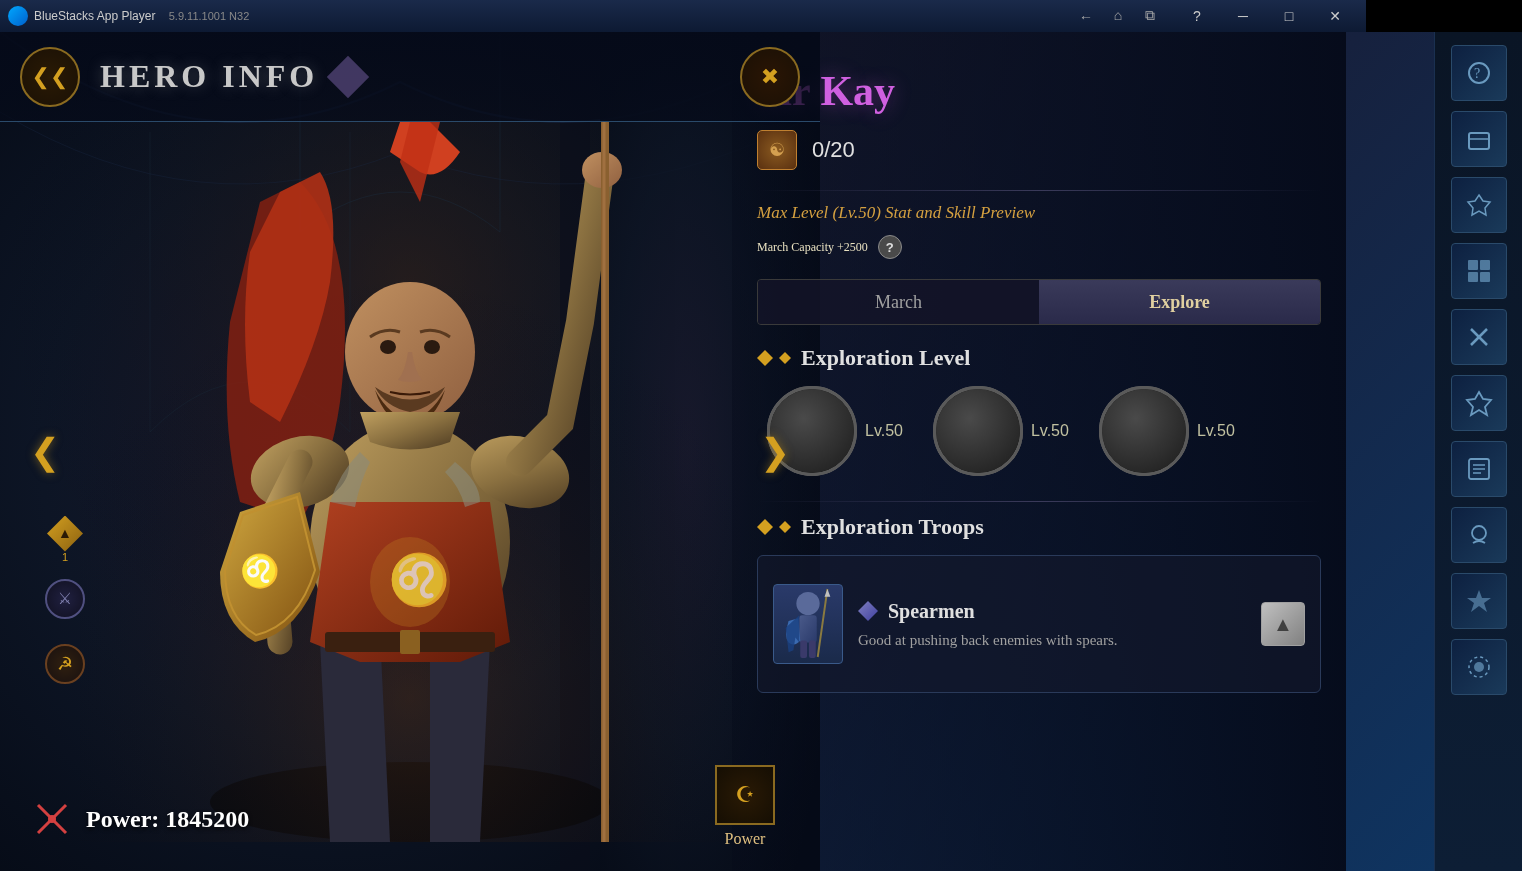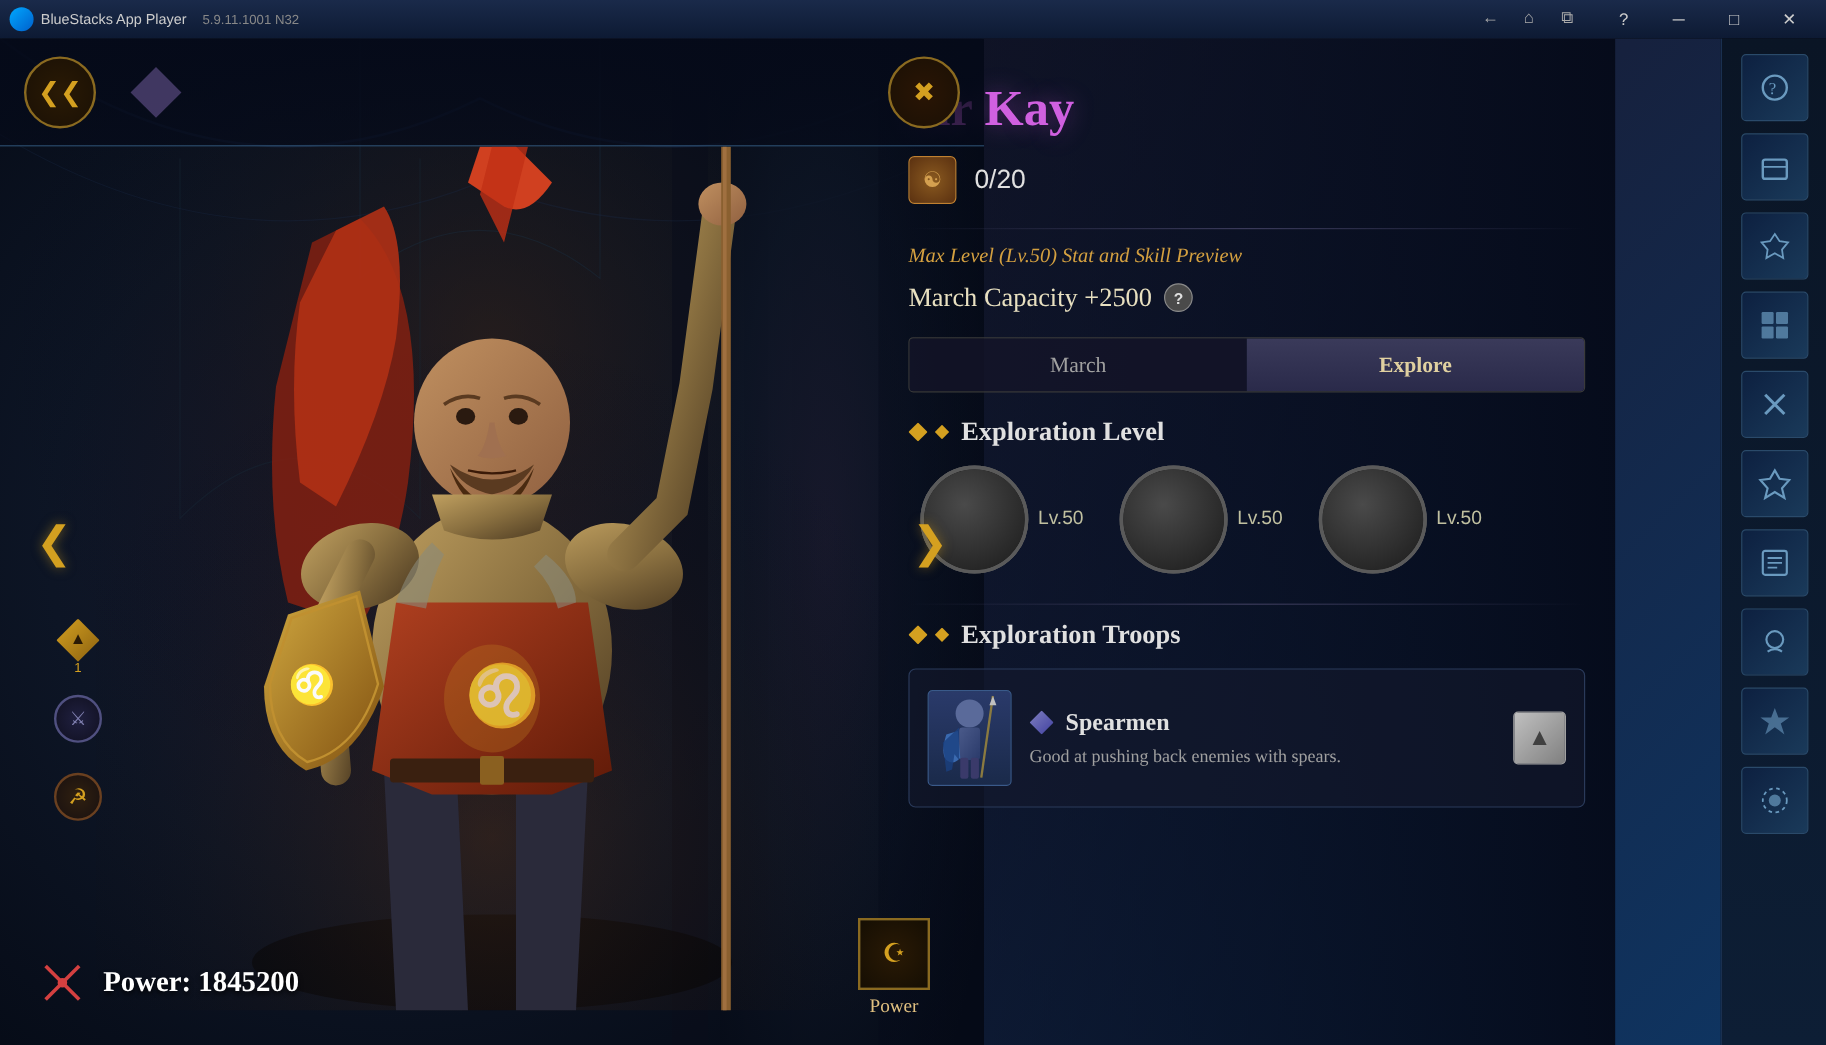--- a/index.html
+++ b/index.html
@@ -7,21 +7,21 @@
       width: 1522px;
       height: 871px;
       overflow: hidden;
       font-family: 'Georgia', serif;
       background: #000;
       position: relative;
     }
 
     
     #titlebar {
-      width: 1522px;
+      width: 1366px;
       height: 32px;
       background: linear-gradient(to bottom, #1a2a4a, #0d1a33);
       display: flex;
       align-items: center;
       padding: 0 8px;
       position: absolute;
       top: 0; left: 0;
       z-index: 100;
     }
     #titlebar .app-title {
@@ -317,21 +317,21 @@
       font-style: italic;
     }
 
     .march-capacity {
       display: flex;
       align-items: center;
       gap: 10px;
       margin-bottom: 20px;
     }
     .march-capacity-text {
-      font-size: 22px;
+      font-size: 12px;
       color: #e8e0c0;
       font-family: 'Georgia', serif;
     }
     .info-btn {
       width: 24px; height: 24px;
       border-radius: 50%;
       background: #4a4a4a;
       border: 1px solid #8a8a8a;
       display: flex; align-items: center; justify-content: center;
       color: #e0e0e0;
@@ -426,21 +426,21 @@
     .troops-section {
       margin-top: 10px;
     }
     .troop-item {
       display: flex;
       align-items: center;
       gap: 15px;
       background: rgba(20,25,45,0.6);
       border: 1px solid #2a3a5a;
       border-radius: 6px;
-      padding: 17px 15px;
+      padding: 28px 15px;
       position: relative;
     }
     .troop-figure {
       width: 70px; height: 80px;
       background: linear-gradient(to bottom, #2a3a6a, #1a2a4a);
       border: 1px solid #3a5a8a;
       border-radius: 4px;
       display: flex; align-items: flex-end; justify-content: center;
       overflow: hidden;
       font-size: 36px;
@@ -661,20 +661,21 @@
     <path d="M280,290 L380,290 L370,320 Q330,335 290,320 Z" fill="url(#armorGrad)"></path>
 
     <path d="M250,380 Q260,350 280,330 L290,340 Q280,360 275,385 Z" fill="#8a8a7a" opacity="0.6"></path>
     <path d="M400,380 Q400,360 375,340 L365,350 Q380,365 385,385 Z" fill="#8a8a7a" opacity="0.6"></path>
   </svg>
 
   <div id="header">
     <div class="header-back-btn">
       <span>❮❮</span>
     </div>
+    <span class="header-title">HERO INFO</span>
     <div class="header-diamond"></div>
     <div class="header-right-btn">
       <span>✖</span>
     </div>
   </div>
 
   <div class="nav-arrow-left">
     <span>❮</span>
   </div>
 

